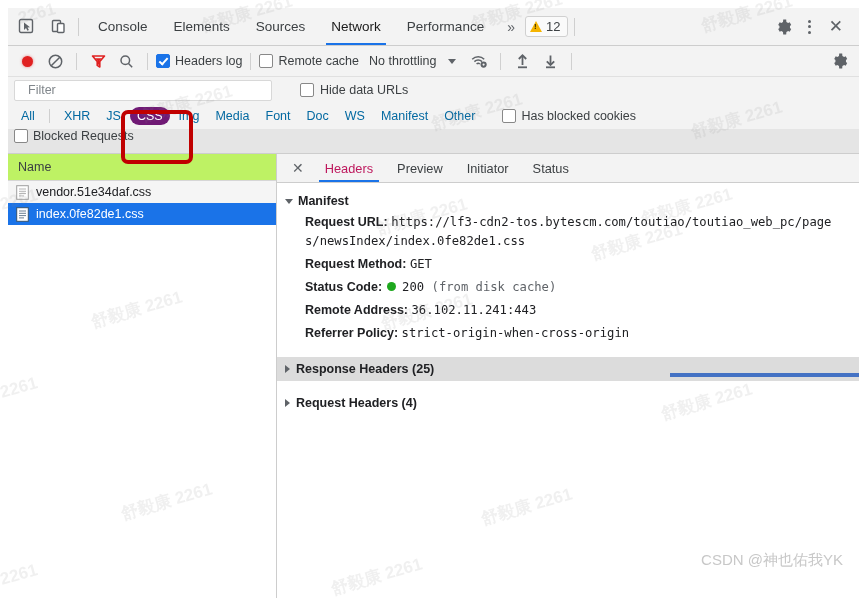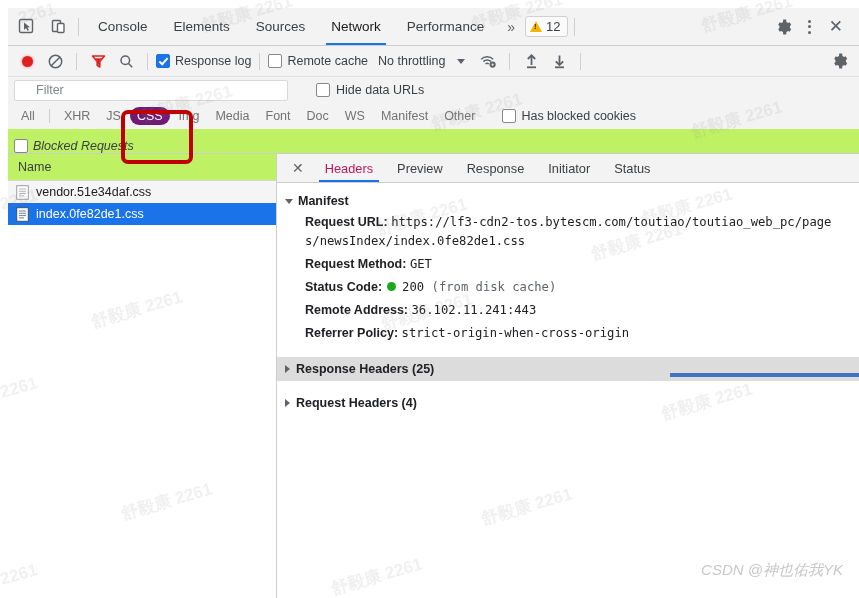--- a/index.html
+++ b/index.html
@@ -35,27 +35,26 @@
     position: absolute;
     color: rgba(140,140,140,0.13);
     font-family: "Liberation Sans", sans-serif;
     font-size: 17px;
     white-space: nowrap;
     transform: rotate(-16deg);
     font-weight: 600;
   }
   .wm-csdn {
     position: absolute;
-    right: 16px; bottom: 18px;
+    right: 16px; bottom: 28px;
     color: #c8c8c8;
     font-size: 15px;
     font-family: "Liberation Sans", sans-serif;
     white-space: nowrap;
     z-index: 45;
-    font-style: italic;
   }
 
   
   .tabbar {
     height: 37px;
     background: #f3f3f3;
     border-bottom: 1px solid #cdcdcd;
     display: flex;
     align-items: center;
     flex: none;
@@ -199,59 +198,58 @@
     position: relative;
     z-index: 5;
   }
   .filterinput {
     width: 230px; height: 19px;
     background: #fff;
     border: 1px solid #d8d8d8;
     border-radius: 2px;
     font-size: 12.5px;
     color: #80868b;
-    padding: 0 21px;
+    padding: 0 13px;
     display: flex; align-items: center;
   }
   .hide-urls { display: flex; align-items: center; gap: 6px; margin-left: 28px; }
 
   
   .typesrow {
     height: 26px;
     background: #f3f3f3;
     display: flex; align-items: center;
     padding: 0 6px;
     flex: none;
     position: relative;
     z-index: 5;
     gap: 2px;
   }
   .tfilt {
     font-size: 12.5px;
-    color: #737373;
+    color: #0369a1;
     padding: 2px 7px;
     border-radius: 9px;
     white-space: nowrap;
   }
   .tfilt.active {
     background: #701a75;
     color: #ffffff;
     font-weight: 500;
   }
   .tsep { width: 1px; height: 14px; background: #cfcfcf; margin: 0 5px; }
   .blockedrow {
     height: 24px;
-    background: #bef264;
+    background: #e5e5e5;
     border-bottom: 1px solid #cdcdcd;
-    display: flex; align-items: flex-end;
+    display: flex; align-items: flex-start;
     padding: 0 6px;
     flex: none;
     position: relative;
     z-index: 5;
-    font-style: italic;
   }
 
   
   .split {
     flex: 1;
     display: flex;
     min-height: 0;
     position: relative;
     z-index: 1;
   }
@@ -478,21 +476,21 @@
     <div class="nt-btn">
       <svg width="15" height="15" viewBox="0 0 15 15">
         <circle cx="6.3" cy="6.3" r="4.3" fill="none" stroke="#5f6368" stroke-width="1.5"></circle>
         <line x1="9.5" y1="9.5" x2="13.2" y2="13.2" stroke="#5f6368" stroke-width="1.5"></line>
       </svg>
     </div>
     <div class="vsep"></div>
 
     <div class="ckwrap">
       <span class="ck on"></span>
-      <span class="lbl">Response log</span>
+      <span class="lbl">Headers log</span>
     </div>
     <div class="vsep"></div>
     <div class="ckwrap">
       <span class="ck"></span>
       <span class="lbl">Remote cache</span>
     </div>
 
     <div class="throt">No throttling</div>
     <div class="caret-d"></div>
 
@@ -596,23 +594,20 @@
     </div>
 
     <div class="details">
       <div class="dt-tabs">
         <span class="dt-x">✕</span>
         <div class="dtab sel">
             <span>Headers</span>
           </div>
         <div class="dtab">
             <span>Preview</span>
-          </div>
-        <div class="dtab">
-            <span>Response</span>
           </div>
         <div class="dtab">
             <span>Initiator</span>
           </div>
         <div class="dtab">
             <span>Status</span>
           </div>
       </div>
 
       <div class="dt-body">

